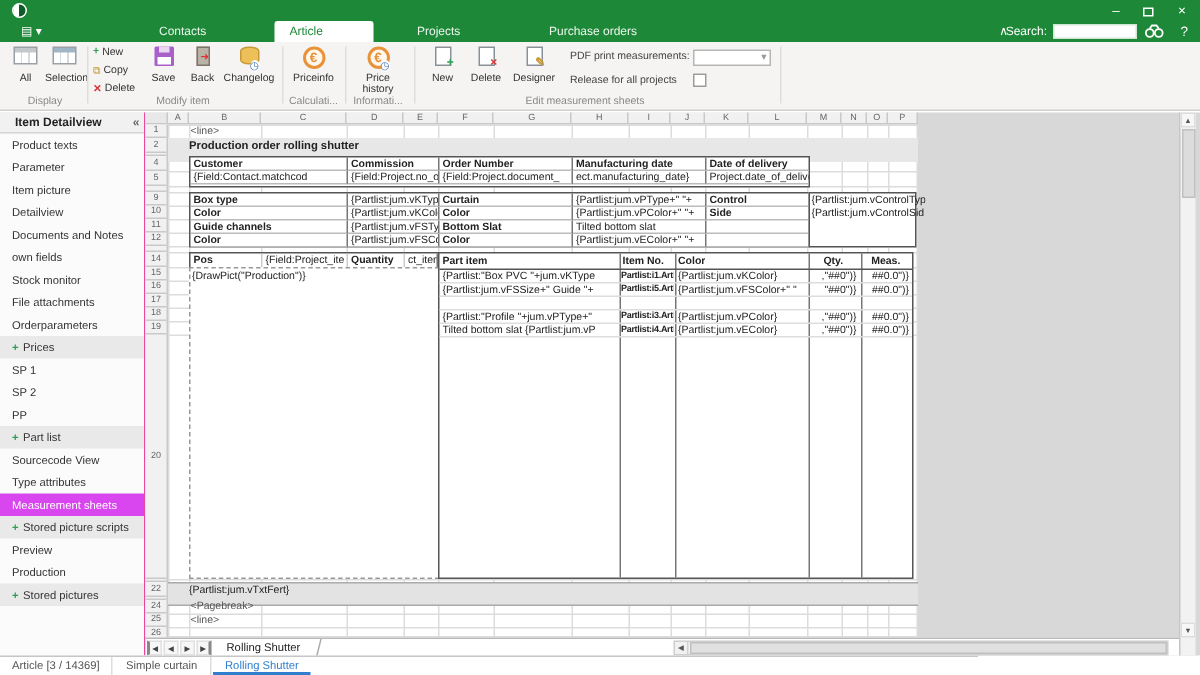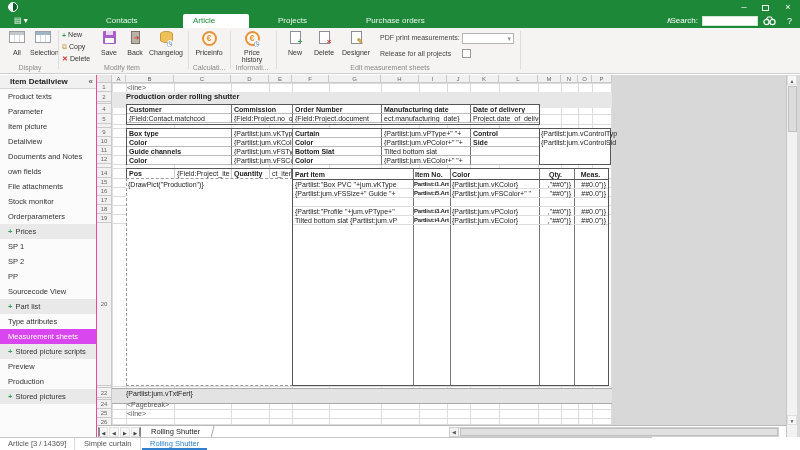--- a/index.html
+++ b/index.html
@@ -205,29 +205,29 @@
   <div id="main">
 
     <div id="sidebar">
       <div id="sbheader"><span>Item Detailview</span><span class="coll">«</span></div>
       <div class="sitem"><span>Product texts</span></div>
       <div class="sitem"><span>Parameter</span></div>
       <div class="sitem"><span>Item picture</span></div>
       <div class="sitem"><span>Detailview</span></div>
       <div class="sitem"><span>Documents and Notes</span></div>
       <div class="sitem"><span>own fields</span></div>
+      <div class="sitem"><span>Stock monitor</span></div>
       <div class="sitem"><span>File attachments</span></div>
-      <div class="sitem"><span>Stock monitor</span></div>
       <div class="sitem"><span>Orderparameters</span></div>
       <div class="sitem group"><span class="plus">+</span><span>Prices</span></div>
       <div class="sitem"><span>SP 1</span></div>
       <div class="sitem"><span>SP 2</span></div>
       <div class="sitem"><span>PP</span></div>
+      <div class="sitem group"><span class="plus">+</span><span>Part list</span></div>
       <div class="sitem"><span>Sourcecode View</span></div>
-      <div class="sitem group"><span class="plus">+</span><span>Part list</span></div>
       <div class="sitem"><span>Type attributes</span></div>
       <div class="sitem sel"><span>Measurement sheets</span></div>
       <div class="sitem group"><span class="plus">+</span><span>Stored picture scripts</span></div>
       <div class="sitem"><span>Preview</span></div>
       <div class="sitem"><span>Production</span></div>
       <div class="sitem group"><span class="plus">+</span><span>Stored pictures</span></div>
     </div>
 
     <div id="grid">
 

